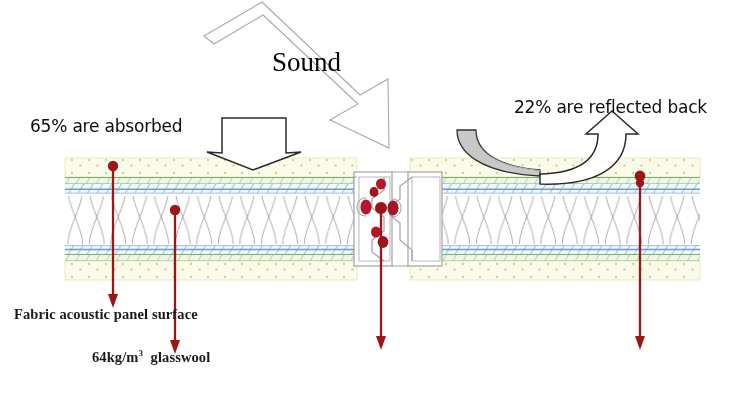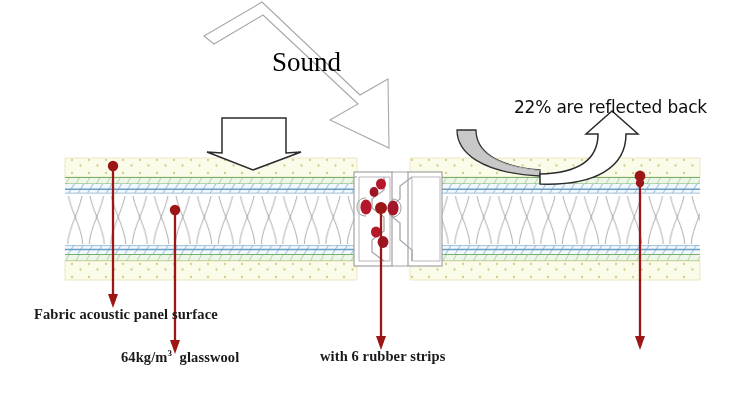--- a/index.html
+++ b/index.html
@@ -27,21 +27,20 @@
     position: absolute;
     color: #111111;
     white-space: pre;
   }
   .lbl-callout {
     font-family: "Liberation Serif", serif;
     font-size: 14.5px;
     font-weight: 700;
     color: #1a1a1a;
     letter-spacing: 0.1px;
-    margin-left: 20px;
   }
   .lbl-pct {
     font-family: "DejaVu Sans", sans-serif;
     font-size: 17px;
     font-weight: 400;
     color: #0d0d0d;
     letter-spacing: -0.2px;
   }
   .lbl-sound {
     font-family: "Liberation Serif", serif;
@@ -204,24 +203,25 @@
     <g>
       <circle cx="640" cy="176" r="5.4" fill="#9c1616"></circle>
       <circle cx="640" cy="183" r="4.2" fill="#9c1616"></circle>
       <line x1="640" y1="176" x2="640" y2="338" stroke="#9c1616" stroke-width="2.3"></line>
       <path d="M635 336 L645 336 L640 350 Z" fill="#9c1616"></path>
     </g>
   </svg>
 
   <div class="lbl lbl-sound" style="left:272px; top:47px;">Sound</div>
 
+  <div class="lbl lbl-pct" style="left:30px; top:116px;">65% are absorbed</div>
 
   <div class="lbl lbl-pct" style="left:514px; top:97px;">22% are reflected back</div>
 
   <div class="lbl lbl-callout" style="left:14px; top:306px;">Fabric acoustic panel surface</div>
 
-  <div class="lbl lbl-callout" style="left:101px; top:348px;"><span>64kg/m</span><span class="sup">3</span><span>  glasswool</span></div>
-
-  <div class="lbl lbl-callout lbl-seal" style="left:300px; top:348px;"><div>with 6 rubber strips</div></div>
+  <div class="lbl lbl-callout" style="left:92px; top:348px;"><span>64kg/m</span><span class="sup">3</span><span>  glasswool</span></div>
+
+  <div class="lbl lbl-callout lbl-seal" style="left:300px; top:348px;"></div>
 
   <div class="lbl lbl-callout lbl-ply" style="left:588px; top:348px;"></div>
 
 </div>
 
 </body></html>

